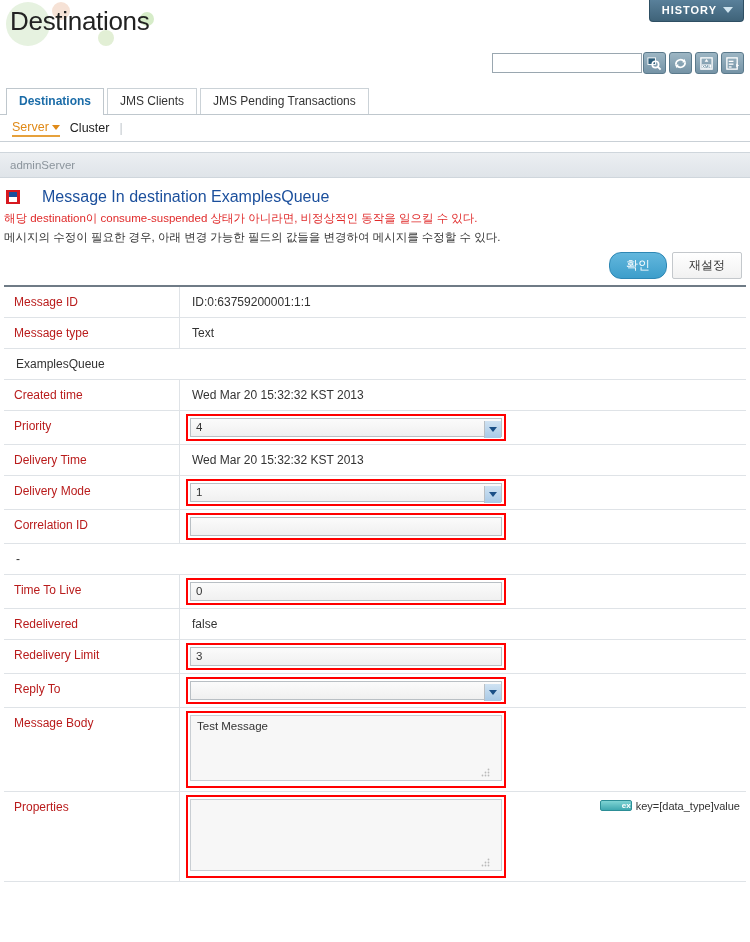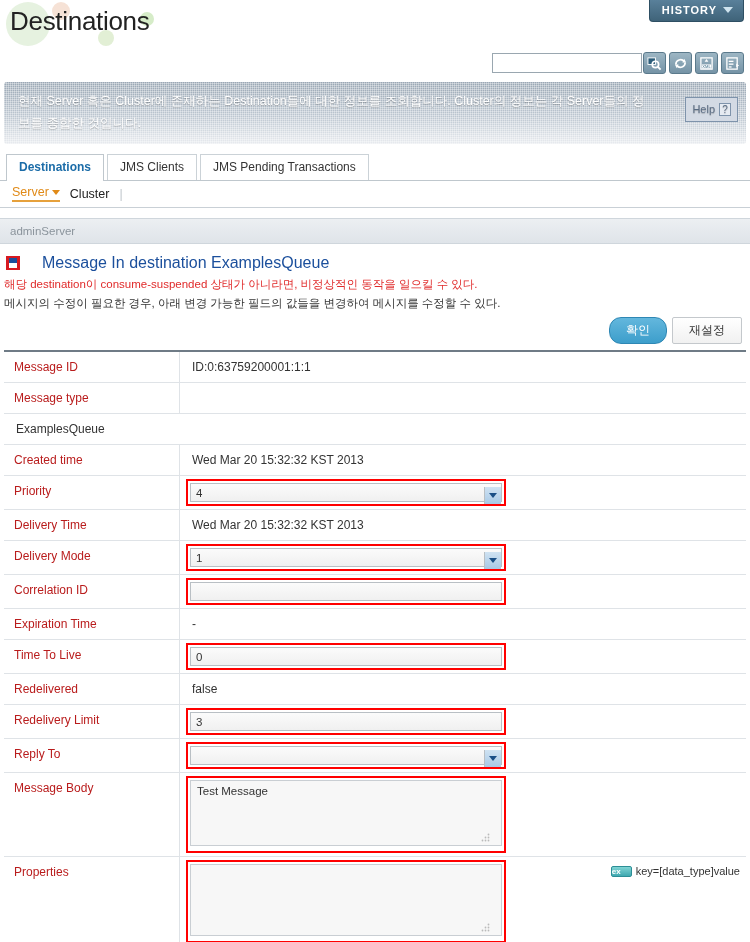--- a/index.html
+++ b/index.html
@@ -358,28 +358,28 @@
   .hint {
     position: absolute;
     right: 6px; top: 8px;
     font-size: 11px;
     color: #333;
     display: flex; align-items: center; gap: 4px;
     white-space: nowrap;
   }
   .ex-badge {
     display: inline-block;
-    width: 21px; height: 11px;
+    width: 32px; height: 11px;
     background: linear-gradient(#7fd4d4, #3fa8b0);
     border: 1px solid #2c8e96;
     border-radius: 2px;
     color: #fff;
     font-size: 8px;
     line-height: 10px;
-    text-align: left;
+    text-align: right;
     font-weight: bold;
   }
 </style>
 </head>
 <body>
 
 <div id="page">
 
   <div class="titlebar">
     <div class="deco deco-a"></div>
@@ -424,28 +424,20 @@
           <rect x="2" y="2" width="11" height="12" fill="none" stroke="#fff" stroke-width="1.4"></rect>
           <rect x="4" y="5" width="5" height="1.4" fill="#fff"></rect>
           <rect x="4" y="8" width="5" height="1.4" fill="#fff"></rect>
           <rect x="4" y="11" width="3" height="1.4" fill="#fff"></rect>
           <path d="M12 8 l3 2 -3 2 z" fill="#fff"></path>
         </svg>
       </div>
     </div>
   </div>
 
-  <div class="desc">
-    <div>현재 Server 혹은 Cluster에 존재하는 Destination들에 대한 정보를 조회합니다. Cluster의 정보는 각 Server들의 정</div>
-    <div>보를 종합한 것입니다.</div>
-    <div class="help-btn">
-      <span>Help</span>
-      <span class="help-q">?</span>
-    </div>
-  </div>
 
   <div class="tabs">
     <div class="tab active">Destinations</div>
     <div class="tab">JMS Clients</div>
     <div class="tab">JMS Pending Transactions</div>
   </div>
 
   <div class="subnav">
     <span class="subnav-server">
       <span>Server</span><span class="subnav-caret"></span>
@@ -472,20 +464,23 @@
 
   <div class="form" id="form-rows">
       <div class="row">
         <div class="row-label">Message ID</div>
         <div class="row-value">
           <span>ID:0:63759200001:1:1</span>
         </div>
       </div>
       <div class="row">
         <div class="row-label">Message type</div>
+        <div class="row-value">
+          <span>Text</span>
+        </div>
       </div>
       <div class="row">
         <div class="row-value">
           <span>ExamplesQueue</span>
         </div>
       </div>
       <div class="row">
         <div class="row-label">Created time</div>
         <div class="row-value">
           <span>Wed Mar 20 15:32:32 KST 2013</span>
@@ -513,21 +508,20 @@
               </span></span></span>
         </div>
       </div>
       <div class="row">
         <div class="row-label">Correlation ID</div>
         <div class="row-value boxed">
           <span class="hl hl-w"><input class="fld" type="text" value="" style=""></span>
         </div>
       </div>
       <div class="row">
-        <div class="row-label">Expiration Time</div>
         <div class="row-value">
           <span>-</span>
         </div>
       </div>
       <div class="row">
         <div class="row-label">Time To Live</div>
         <div class="row-value boxed">
           <span class="hl hl-w"><input class="fld" type="text" value="0" style=""></span>
         </div>
       </div>

